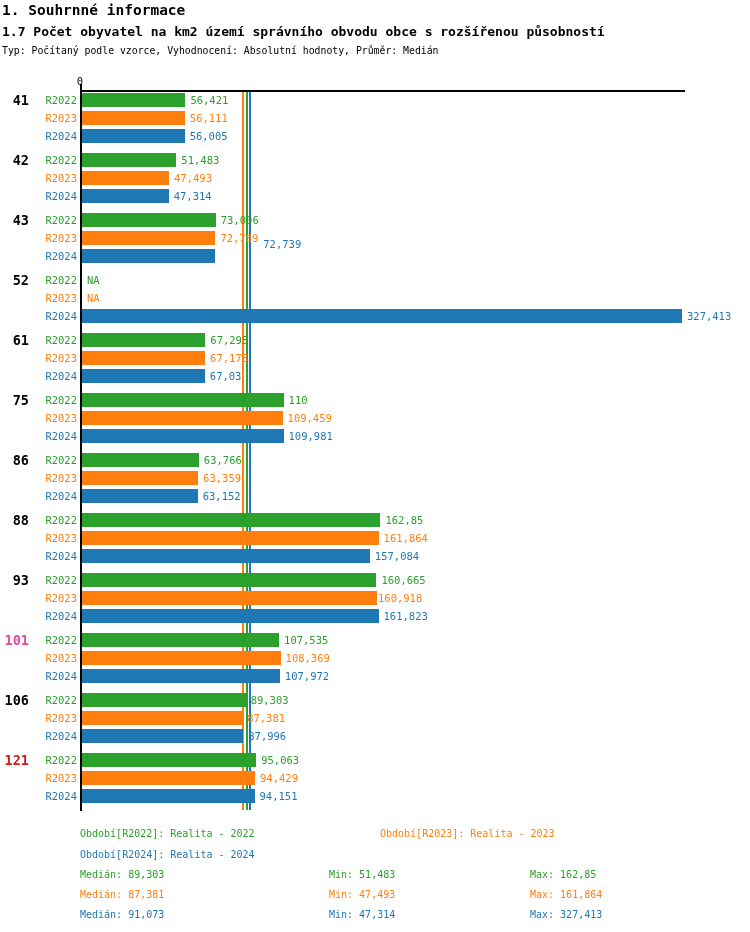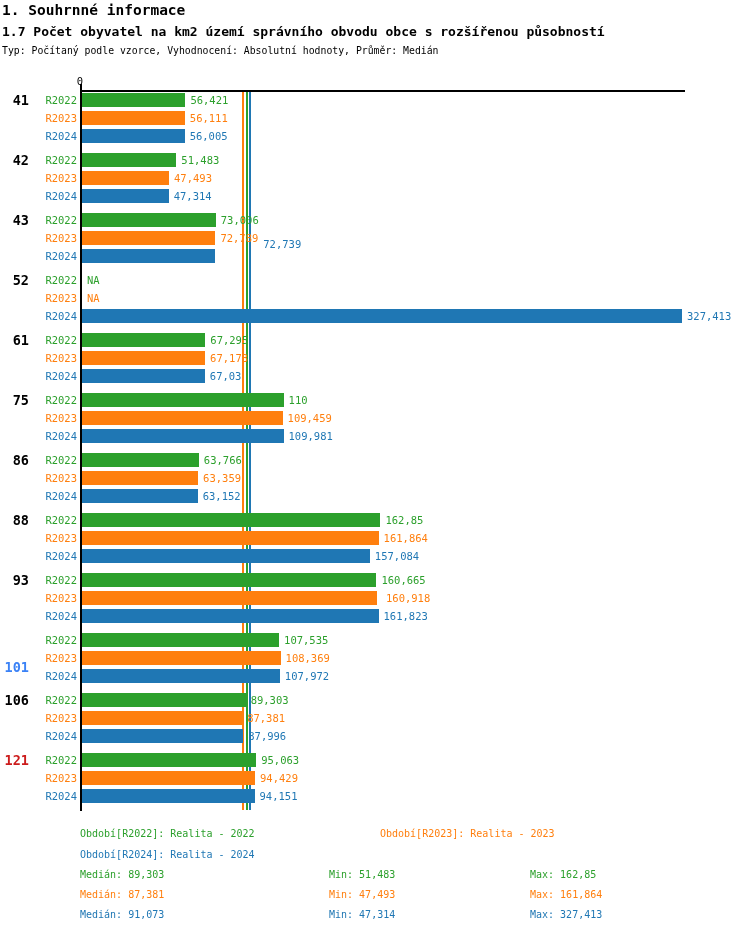--- a/index.html
+++ b/index.html
@@ -151,27 +151,27 @@
     <div class="bar" style="top: 36px; width: 287.864px; background: rgb(31, 119, 180);"></div>
     <div class="bar-value" style="top: 36px; left: 374.864px; color: rgb(31, 119, 180);">157,084</div>
   </div>
 <div class="abs bar-group" style="top: 573px; padding-left: 36px;">
     <div class="cat-label" style="color: rgb(0, 0, 0);">93</div>
     <div class="series-label" style="top: 0px; color: rgb(44, 160, 44);">R2022</div>
     <div class="bar" style="top: 0px; width: 294.426px; background: rgb(44, 160, 44);"></div>
     <div class="bar-value" style="top: 0px; left: 381.426px; color: rgb(44, 160, 44);">160,665</div>
     <div class="series-label" style="top: 18px; color: rgb(255, 127, 14);">R2023</div>
     <div class="bar" style="top: 18px; width: 294.89px; background: rgb(255, 127, 14);"></div>
-    <div class="bar-value" style="top: 18px; left: 386px; color: rgb(255, 127, 14);">160,918</div>
+    <div class="bar-value" style="top: 18px; left: 378px; color: rgb(255, 127, 14);">160,918</div>
     <div class="series-label" style="top: 36px; color: rgb(31, 119, 180);">R2024</div>
     <div class="bar" style="top: 36px; width: 296.548px; background: rgb(31, 119, 180);"></div>
     <div class="bar-value" style="top: 36px; left: 383.548px; color: rgb(31, 119, 180);">161,823</div>
   </div>
 <div class="abs bar-group" style="top: 633px;">
-    <div class="cat-label" style="color: #3b82f6; margin-top: 27px;">101</div>
+    <div class="cat-label" style="color: #ec4899;">101</div>
     <div class="series-label" style="top: 0px; color: rgb(44, 160, 44);">R2022</div>
     <div class="bar" style="top: 0px; width: 197.063px; background: rgb(44, 160, 44);"></div>
     <div class="bar-value" style="top: 0px; left: 284.063px; color: rgb(44, 160, 44);">107,535</div>
     <div class="series-label" style="top: 18px; color: rgb(255, 127, 14);">R2023</div>
     <div class="bar" style="top: 18px; width: 198.591px; background: rgb(255, 127, 14);"></div>
     <div class="bar-value" style="top: 18px; left: 285.591px; color: rgb(255, 127, 14);">108,369</div>
     <div class="series-label" style="top: 36px; color: rgb(31, 119, 180);">R2024</div>
     <div class="bar" style="top: 36px; width: 197.864px; background: rgb(31, 119, 180);"></div>
     <div class="bar-value" style="top: 36px; left: 284.864px; color: rgb(31, 119, 180);">107,972</div>
   </div>

